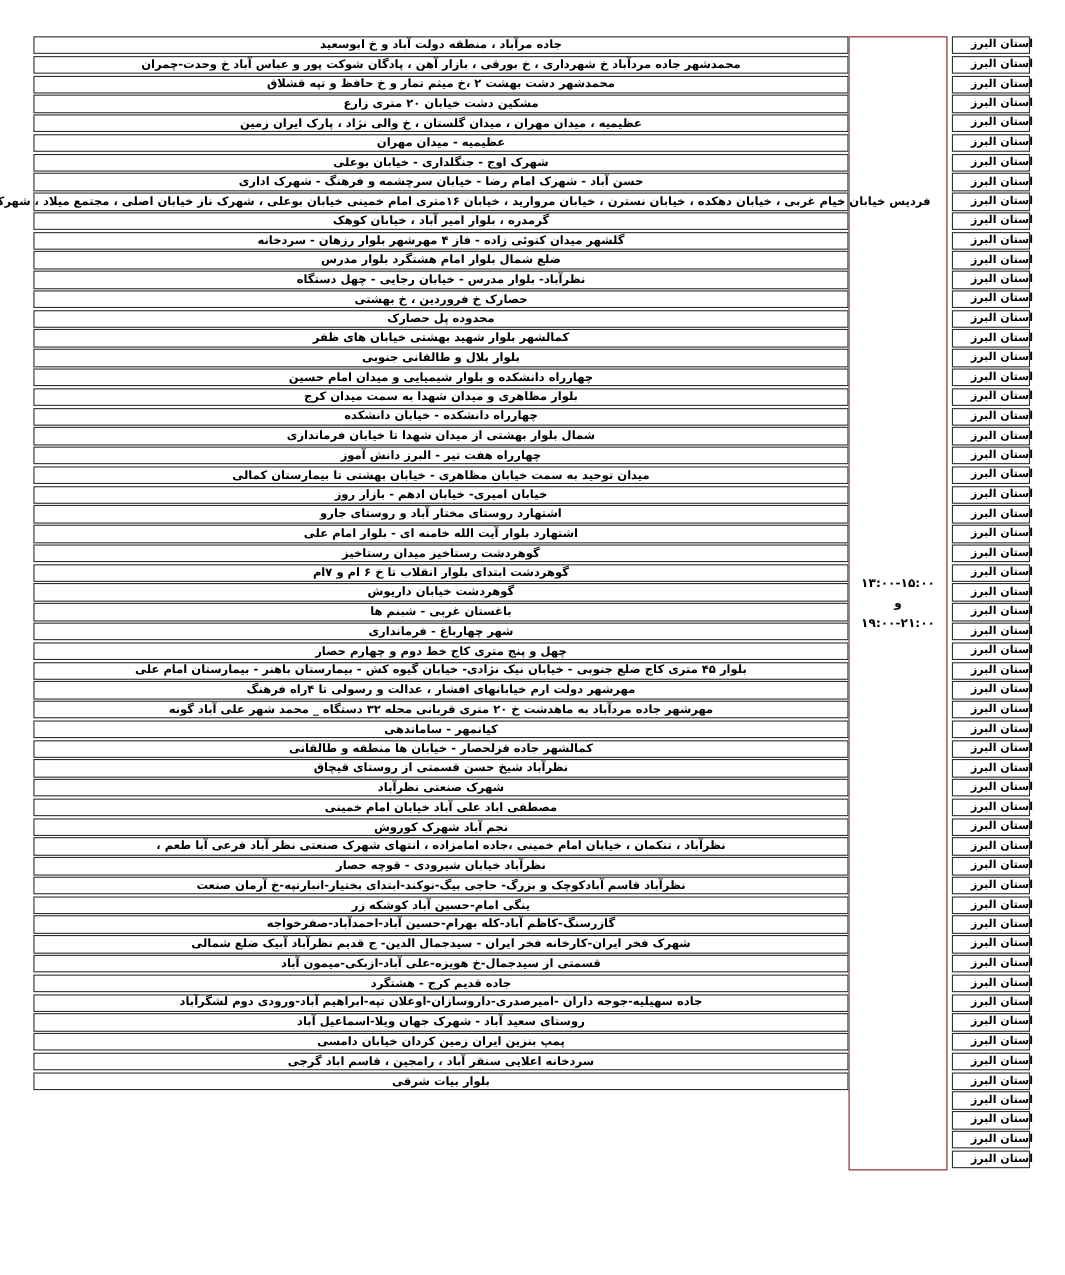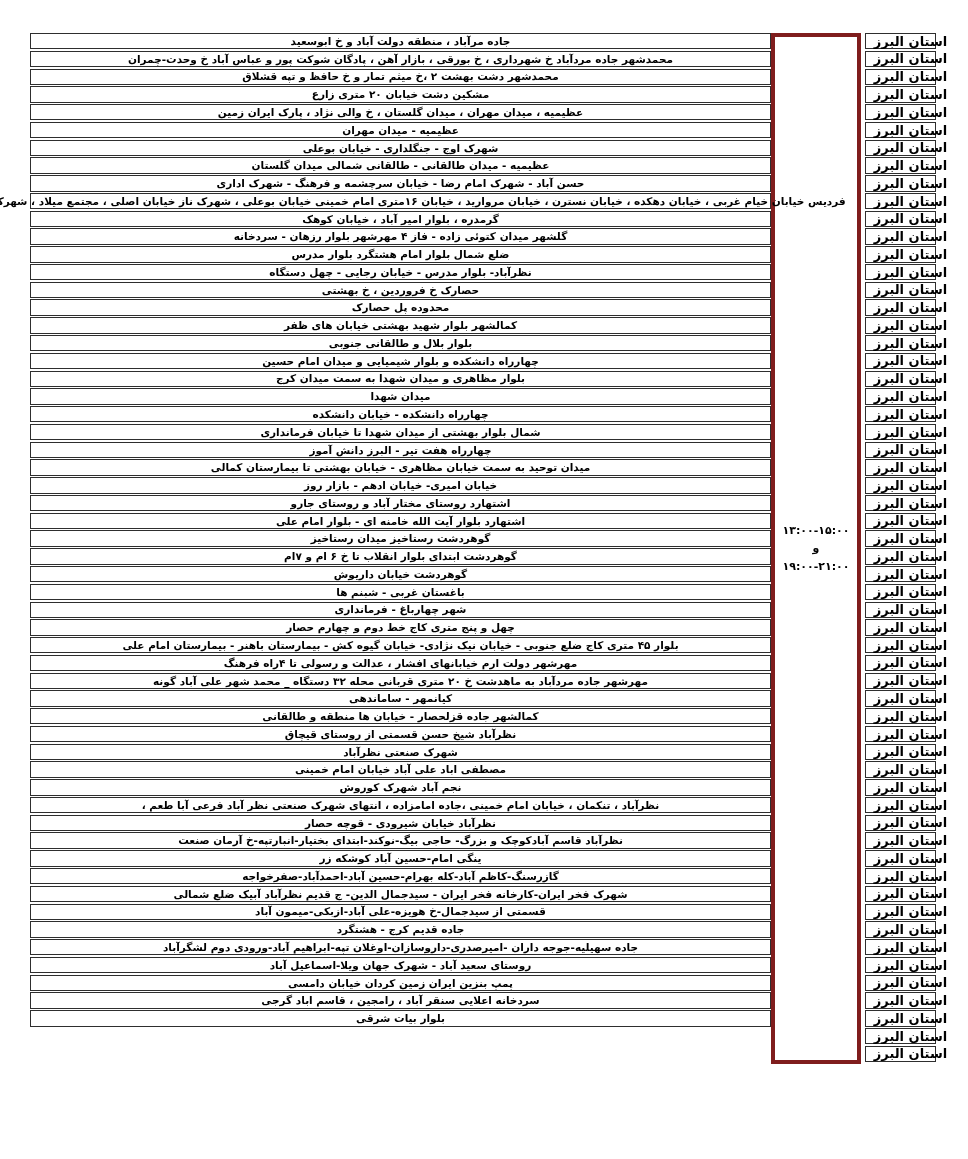--- a/index.html
+++ b/index.html
@@ -26,26 +26,26 @@
     margin-bottom:1.39px;
     border:1px solid #2e2e2e;
     display:flex;
     align-items:center;
     justify-content:center;
     font-weight:bold;
     line-height:1;
     background:#fff;
     white-space:nowrap;
   }
-  .prov-cell{font-size:13px;padding-left:20px;}
+  .prov-cell{font-size:10px;padding-left:20px;}
   .desc-cell{font-size:10.5px;overflow:visible;}
   .time-cell{
     box-sizing:border-box;
     height:1031px;
-    border:4px solid #7f1d1d;
+    border:1px solid #7f1d1d;
     display:flex;
     flex-direction:column;
     align-items:center;
     justify-content:center;
     gap:7px;
     font-weight:bold;
     font-size:11px;
     background:#fff;
   }
   .time-line{display:block;line-height:1;}
@@ -122,34 +122,32 @@
     </div>
   </div>
   <div class="col col-desc" id="col-desc">
       <div class="cell desc-cell">جاده مرآباد ، منطقه دولت آباد و خ ابوسعید</div>
       <div class="cell desc-cell">محمدشهر جاده مردآباد خ شهرداری ، خ بورقی ، بازار آهن ، پادگان شوکت پور و عباس آباد خ وحدت-چمران</div>
       <div class="cell desc-cell">محمدشهر دشت بهشت ۲ ،خ  میثم تمار و خ حافظ و تپه قشلاق</div>
       <div class="cell desc-cell">مشکین دشت خیابان ۲۰ متری زارع</div>
       <div class="cell desc-cell">عظیمیه ، میدان مهران ، میدان گلستان ، خ والی نژاد ، پارک ایران زمین</div>
       <div class="cell desc-cell">عظیمیه - میدان مهران</div>
       <div class="cell desc-cell">شهرک اوج - جنگلداری -  خیابان بوعلی</div>
-      <div class="cell desc-cell">عظیمیه - میدان طالقانی - طالقانی شمالی میدان گلستان</div>
       <div class="cell desc-cell">حسن آباد - شهرک امام رضا - خیابان سرچشمه و فرهنگ  - شهرک اداری</div>
       <div class="cell desc-cell">فردیس خیابان خیام غربی ،  خیابان دهکده ، خیابان نسترن ، خیابان مروارید ، خیابان ۱۶متری امام خمینی خیابان بوعلی ، شهرک ناز خیابان اصلی ، مجتمع میلاد ، شهرک دریانیه</div>
       <div class="cell desc-cell">گرمدره ، بلوار امیر آباد ، خیابان کوهک</div>
       <div class="cell desc-cell">گلشهر میدان کتوئی زاده - فاز ۴ مهرشهر بلوار رزهان - سردخانه</div>
       <div class="cell desc-cell">ضلع شمال بلوار امام هشتگرد بلوار مدرس</div>
       <div class="cell desc-cell">نظرآباد- بلوار مدرس - خیابان رجایی - چهل دستگاه</div>
       <div class="cell desc-cell">حصارک خ فروردین ، خ بهشتی</div>
       <div class="cell desc-cell">محدوده پل حصارک</div>
       <div class="cell desc-cell">کمالشهر بلوار شهید بهشتی خیابان های ظفر</div>
       <div class="cell desc-cell">بلوار بلال و طالقانی جنوبی</div>
       <div class="cell desc-cell">چهارراه دانشکده و بلوار شیمیایی و میدان امام حسین</div>
       <div class="cell desc-cell">بلوار مظاهری و میدان شهدا به سمت میدان کرج</div>
-      <div class="cell desc-cell">میدان شهدا</div>
       <div class="cell desc-cell">چهارراه دانشکده - خیابان دانشکده</div>
       <div class="cell desc-cell">شمال بلوار بهشتی از میدان شهدا تا خیابان فرمانداری</div>
       <div class="cell desc-cell">چهارراه هفت تیر - البرز دانش آموز</div>
       <div class="cell desc-cell">میدان توحید به سمت خیابان مظاهری - خیابان بهشتی تا بیمارستان کمالی</div>
       <div class="cell desc-cell">خیابان امیری- خیابان ادهم - بازار روز</div>
       <div class="cell desc-cell">اشتهارد روستای مختار آباد  و  روستای جارو</div>
       <div class="cell desc-cell">اشتهارد بلوار آیت الله خامنه ای  - بلوار امام علی</div>
       <div class="cell desc-cell">گوهردشت رستاخیز میدان رستاخیز</div>
       <div class="cell desc-cell">گوهردشت  ابتدای بلوار انقلاب تا خ ۶ ام و ۷ام</div>
       <div class="cell desc-cell">گوهردشت خیابان داریوش</div>

